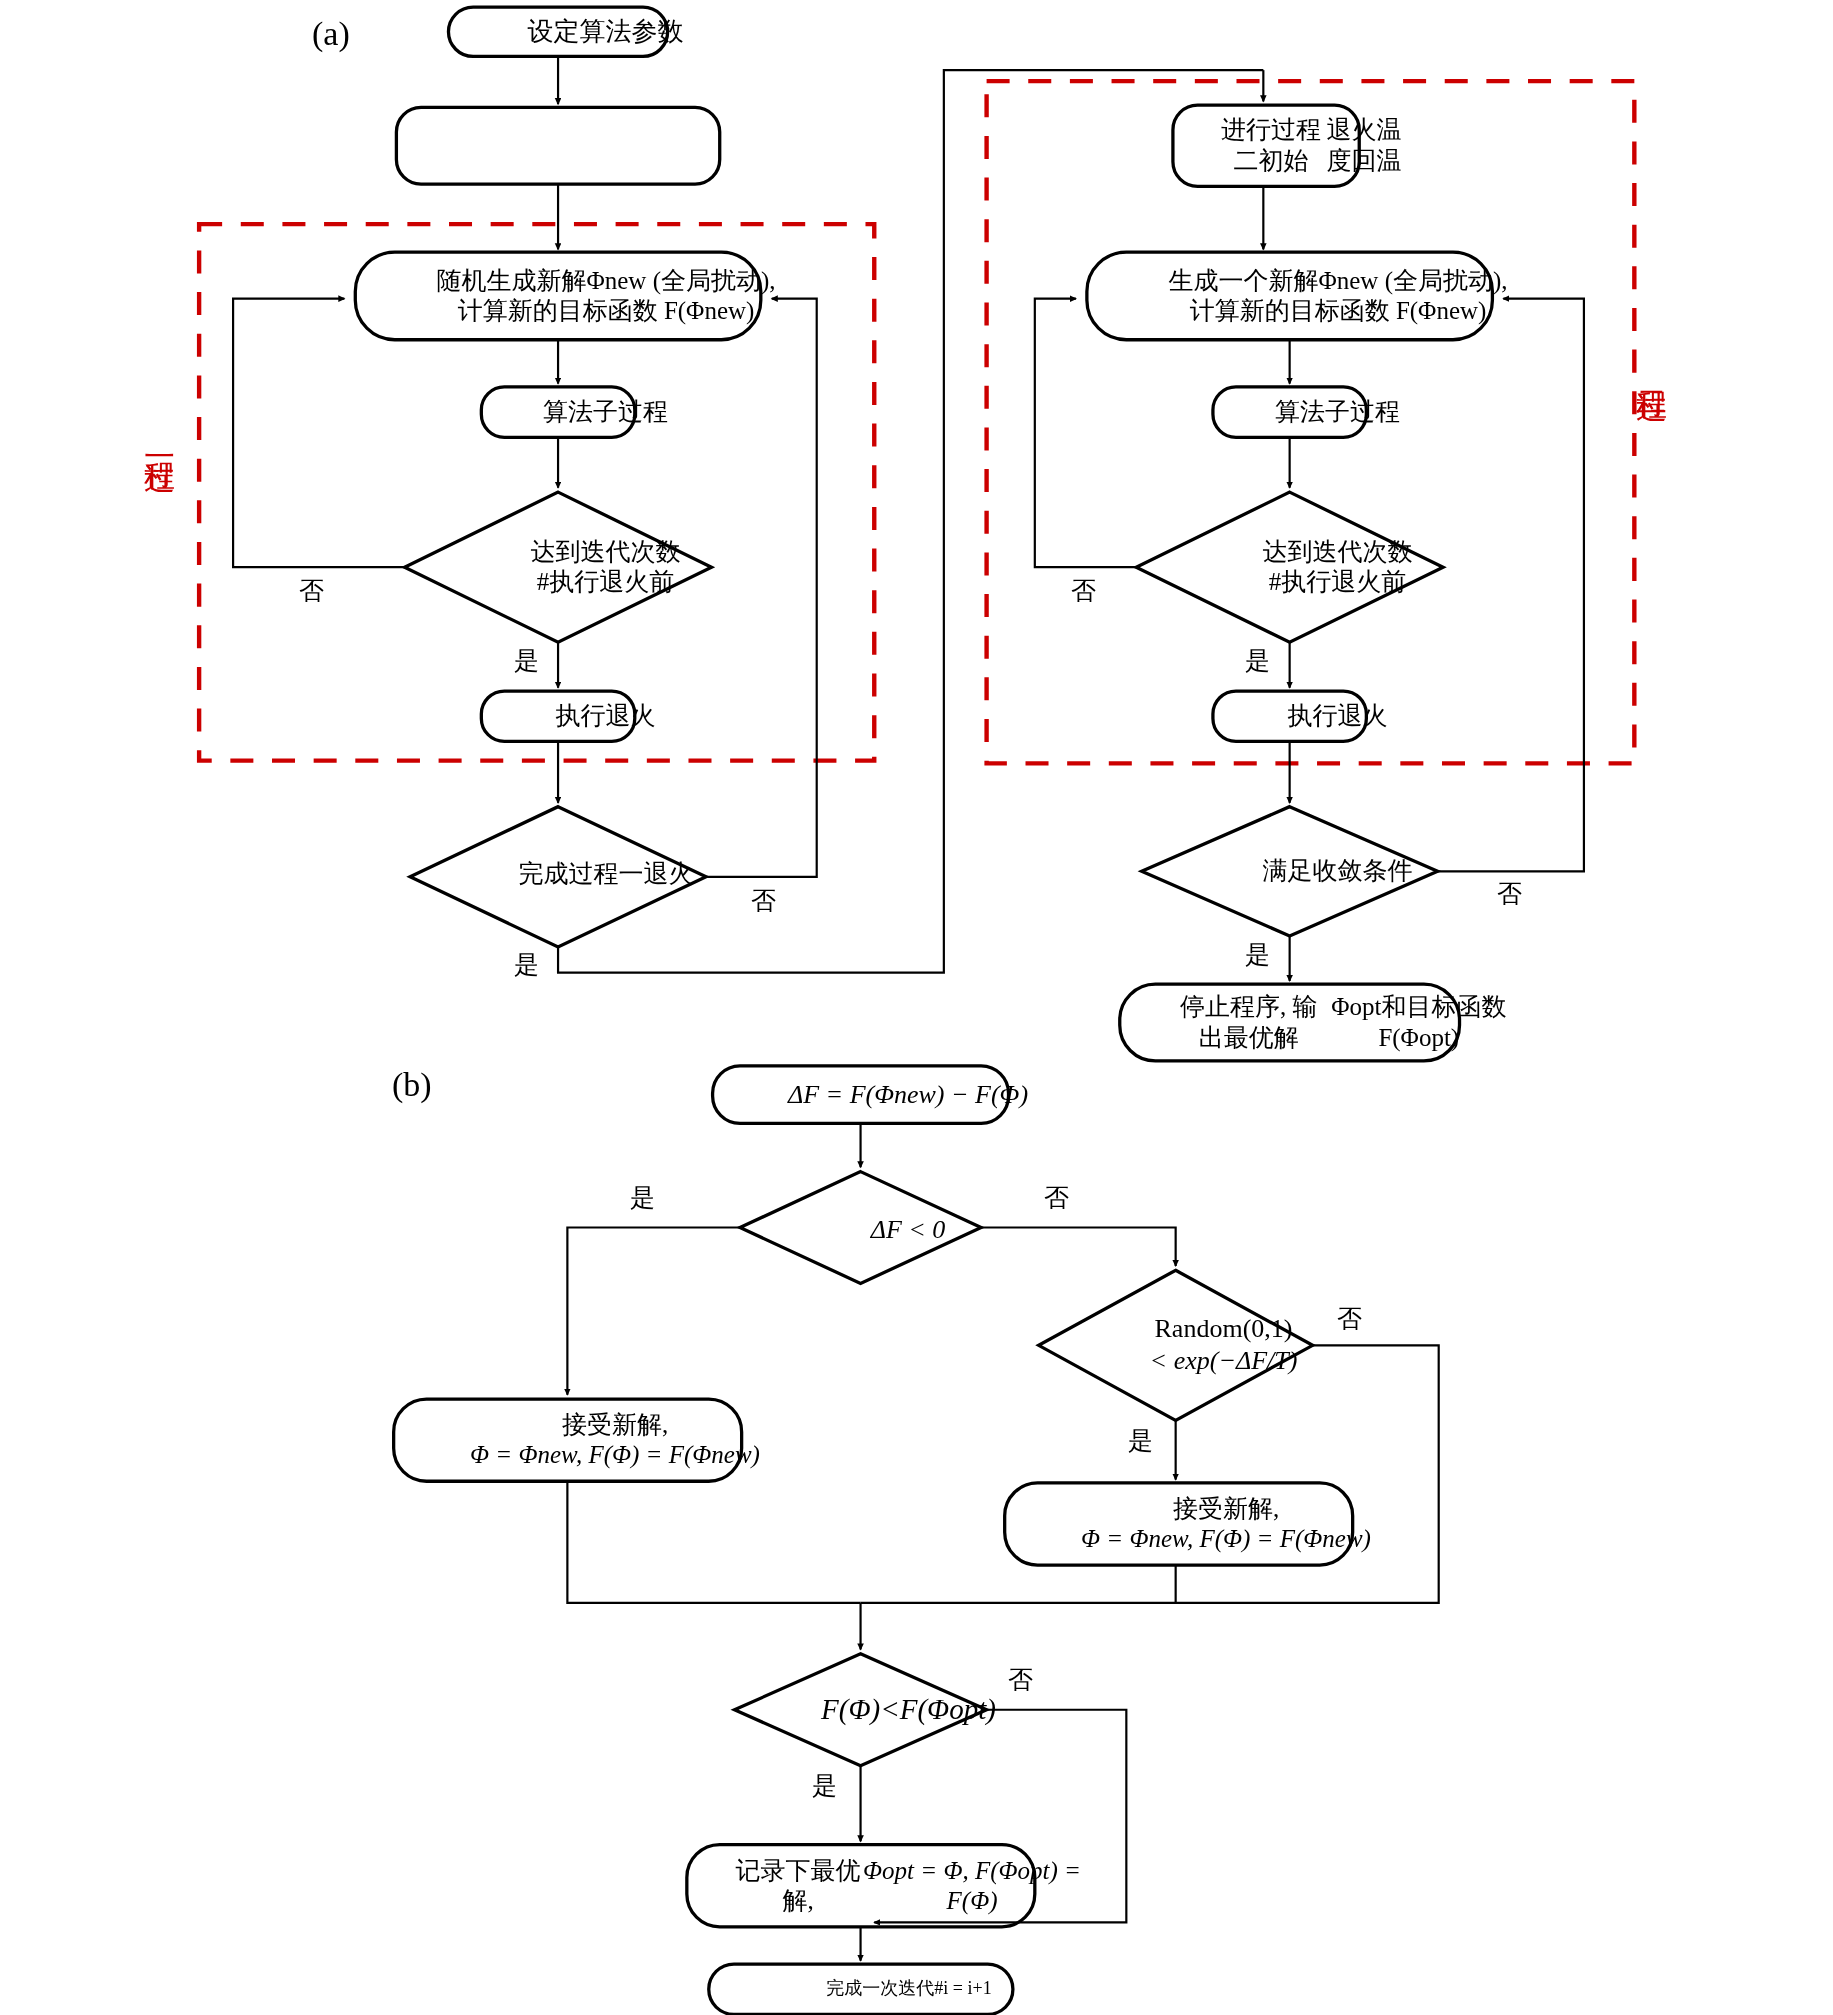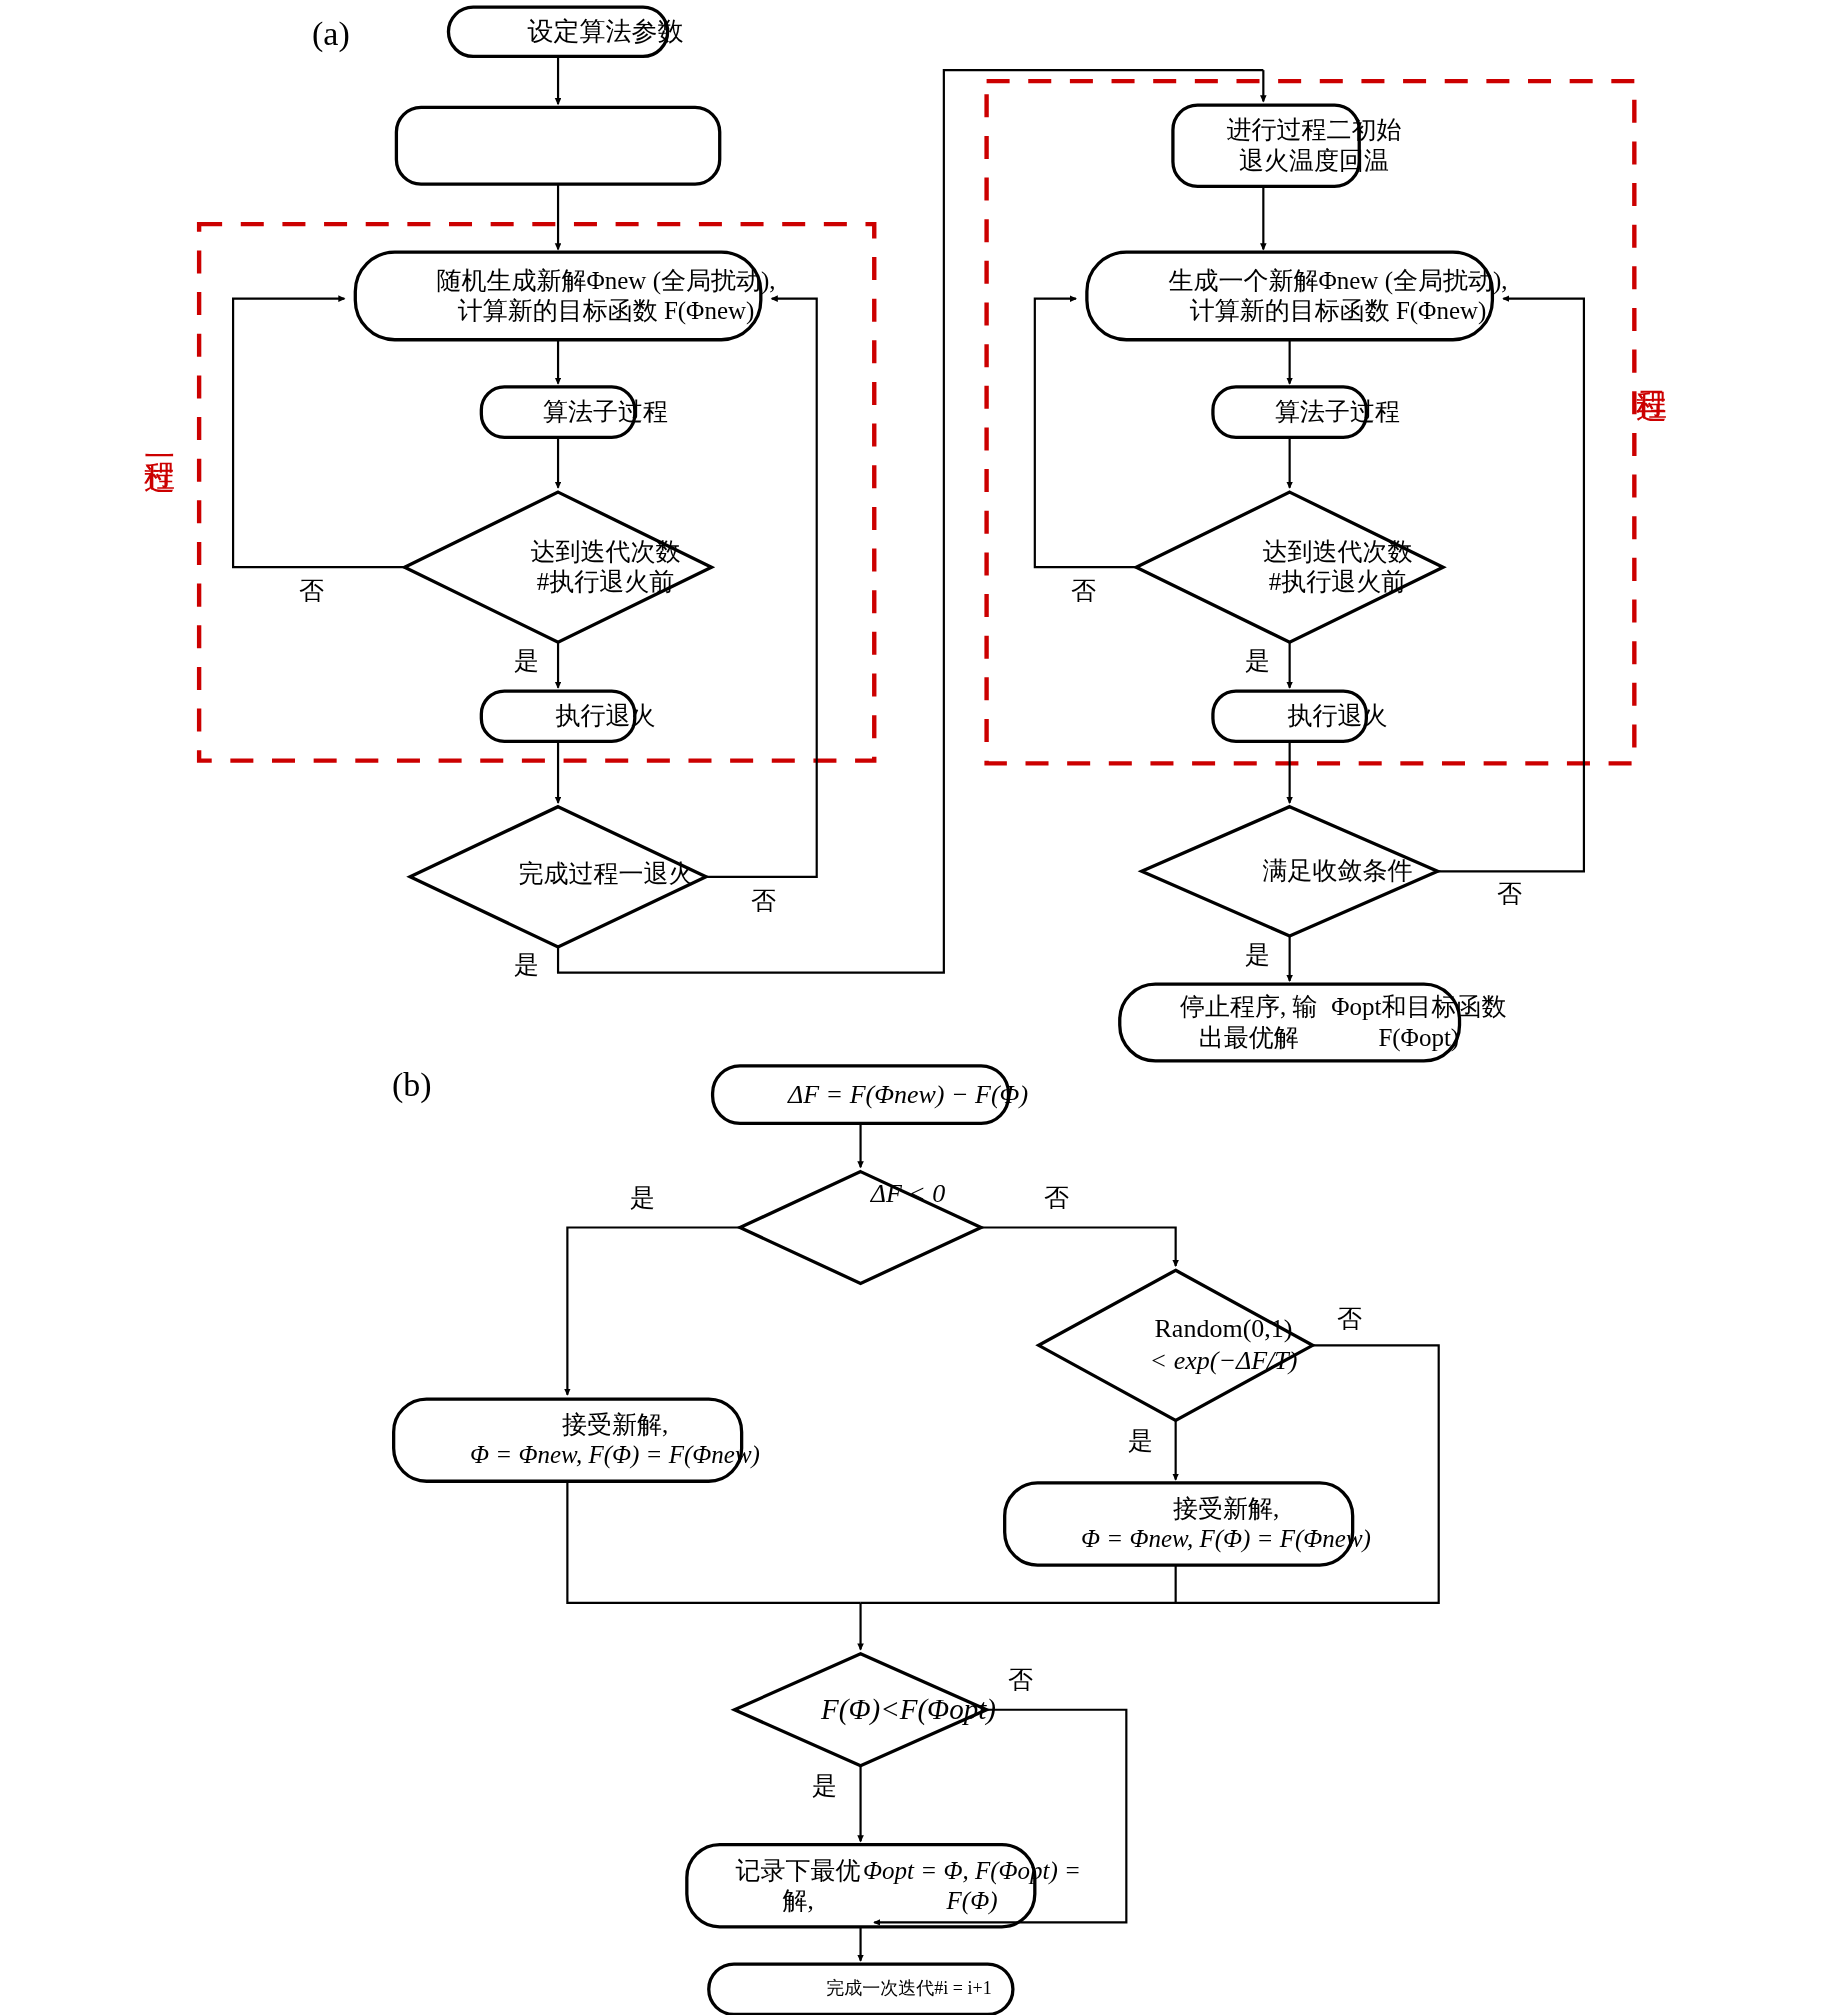--- a/index.html
+++ b/index.html
@@ -174,21 +174,21 @@
     <span>#执行退火前</span>
   </div>
 
   <div class="nodeLbl" style="left:481px;top:691px;width:153px;height:50px;font-size:25px;">执行退火</div>
 
   <div class="nodeLbl" style="left:454px;top:833px;width:208px;height:82px;font-size:25px;flex-direction:row;">
     <span>完成过程一</span>
     <span>退火</span>
   </div>
 
-  <div class="nodeLbl" style="left:1173px;top:105px;width:186px;height:81px;font-size:25px;flex-direction:column;font-family:Liberation Serif, serif;">
+  <div class="nodeLbl" style="left:1173px;top:105px;width:186px;height:81px;font-size:25px;flex-direction:row;font-family:Liberation Serif, serif;">
     <span>进行过程二初始</span>
     <span>退火温度回温</span>
   </div>
 
   <div class="nodeLbl" style="left:1087px;top:252px;width:406px;height:88px;font-size:25px;flex-direction:column;">
     <span>生成一个新解Φnew (全局扰动),</span>
     <span>计算新的目标函数 F(Φnew)</span>
   </div>
 
   <div class="nodeLbl" style="left:1213px;top:387px;width:153px;height:50px;font-size:25px;">算法子过程</div>
@@ -211,21 +211,21 @@
   <div class="edgeLbl" style="left:514px;top:644px;font-size:25px;">是</div>
   <div class="edgeLbl" style="left:751px;top:884px;font-size:25px;">否</div>
   <div class="edgeLbl" style="left:514px;top:948px;font-size:25px;">是</div>
   <div class="edgeLbl" style="left:1071px;top:574px;font-size:25px;">否</div>
   <div class="edgeLbl" style="left:1245px;top:644px;font-size:25px;">是</div>
   <div class="edgeLbl" style="left:1497px;top:877px;font-size:25px;">否</div>
   <div class="edgeLbl" style="left:1245px;top:938px;font-size:25px;">是</div>
 
   <div class="nodeLbl ital" style="left:712px;top:1066px;width:296px;height:58px;font-size:26px;">ΔF = F(Φnew) − F(Φ)</div>
 
-  <div class="nodeLbl ital" style="left:767px;top:1172px;width:186px;height:44px;font-size:26px;">ΔF &lt; 0</div>
+  <div class="nodeLbl ital" style="left:767px;top:1208px;width:186px;height:44px;font-size:26px;">ΔF &lt; 0</div>
 
   <div class="nodeLbl" style="left:1044px;top:1304px;width:263px;height:82px;font-size:26px;flex-direction:column;">
     <span>Random(0,1)</span>
     <span class="ital">&lt; exp(−ΔF/T)</span>
   </div>
 
   <div class="nodeLbl" style="left:393px;top:1399px;width:348px;height:82px;font-size:25px;flex-direction:column;">
     <span>接受新解,</span>
     <span class="ital">Φ = Φnew, F(Φ) = F(Φnew)</span>
   </div>

